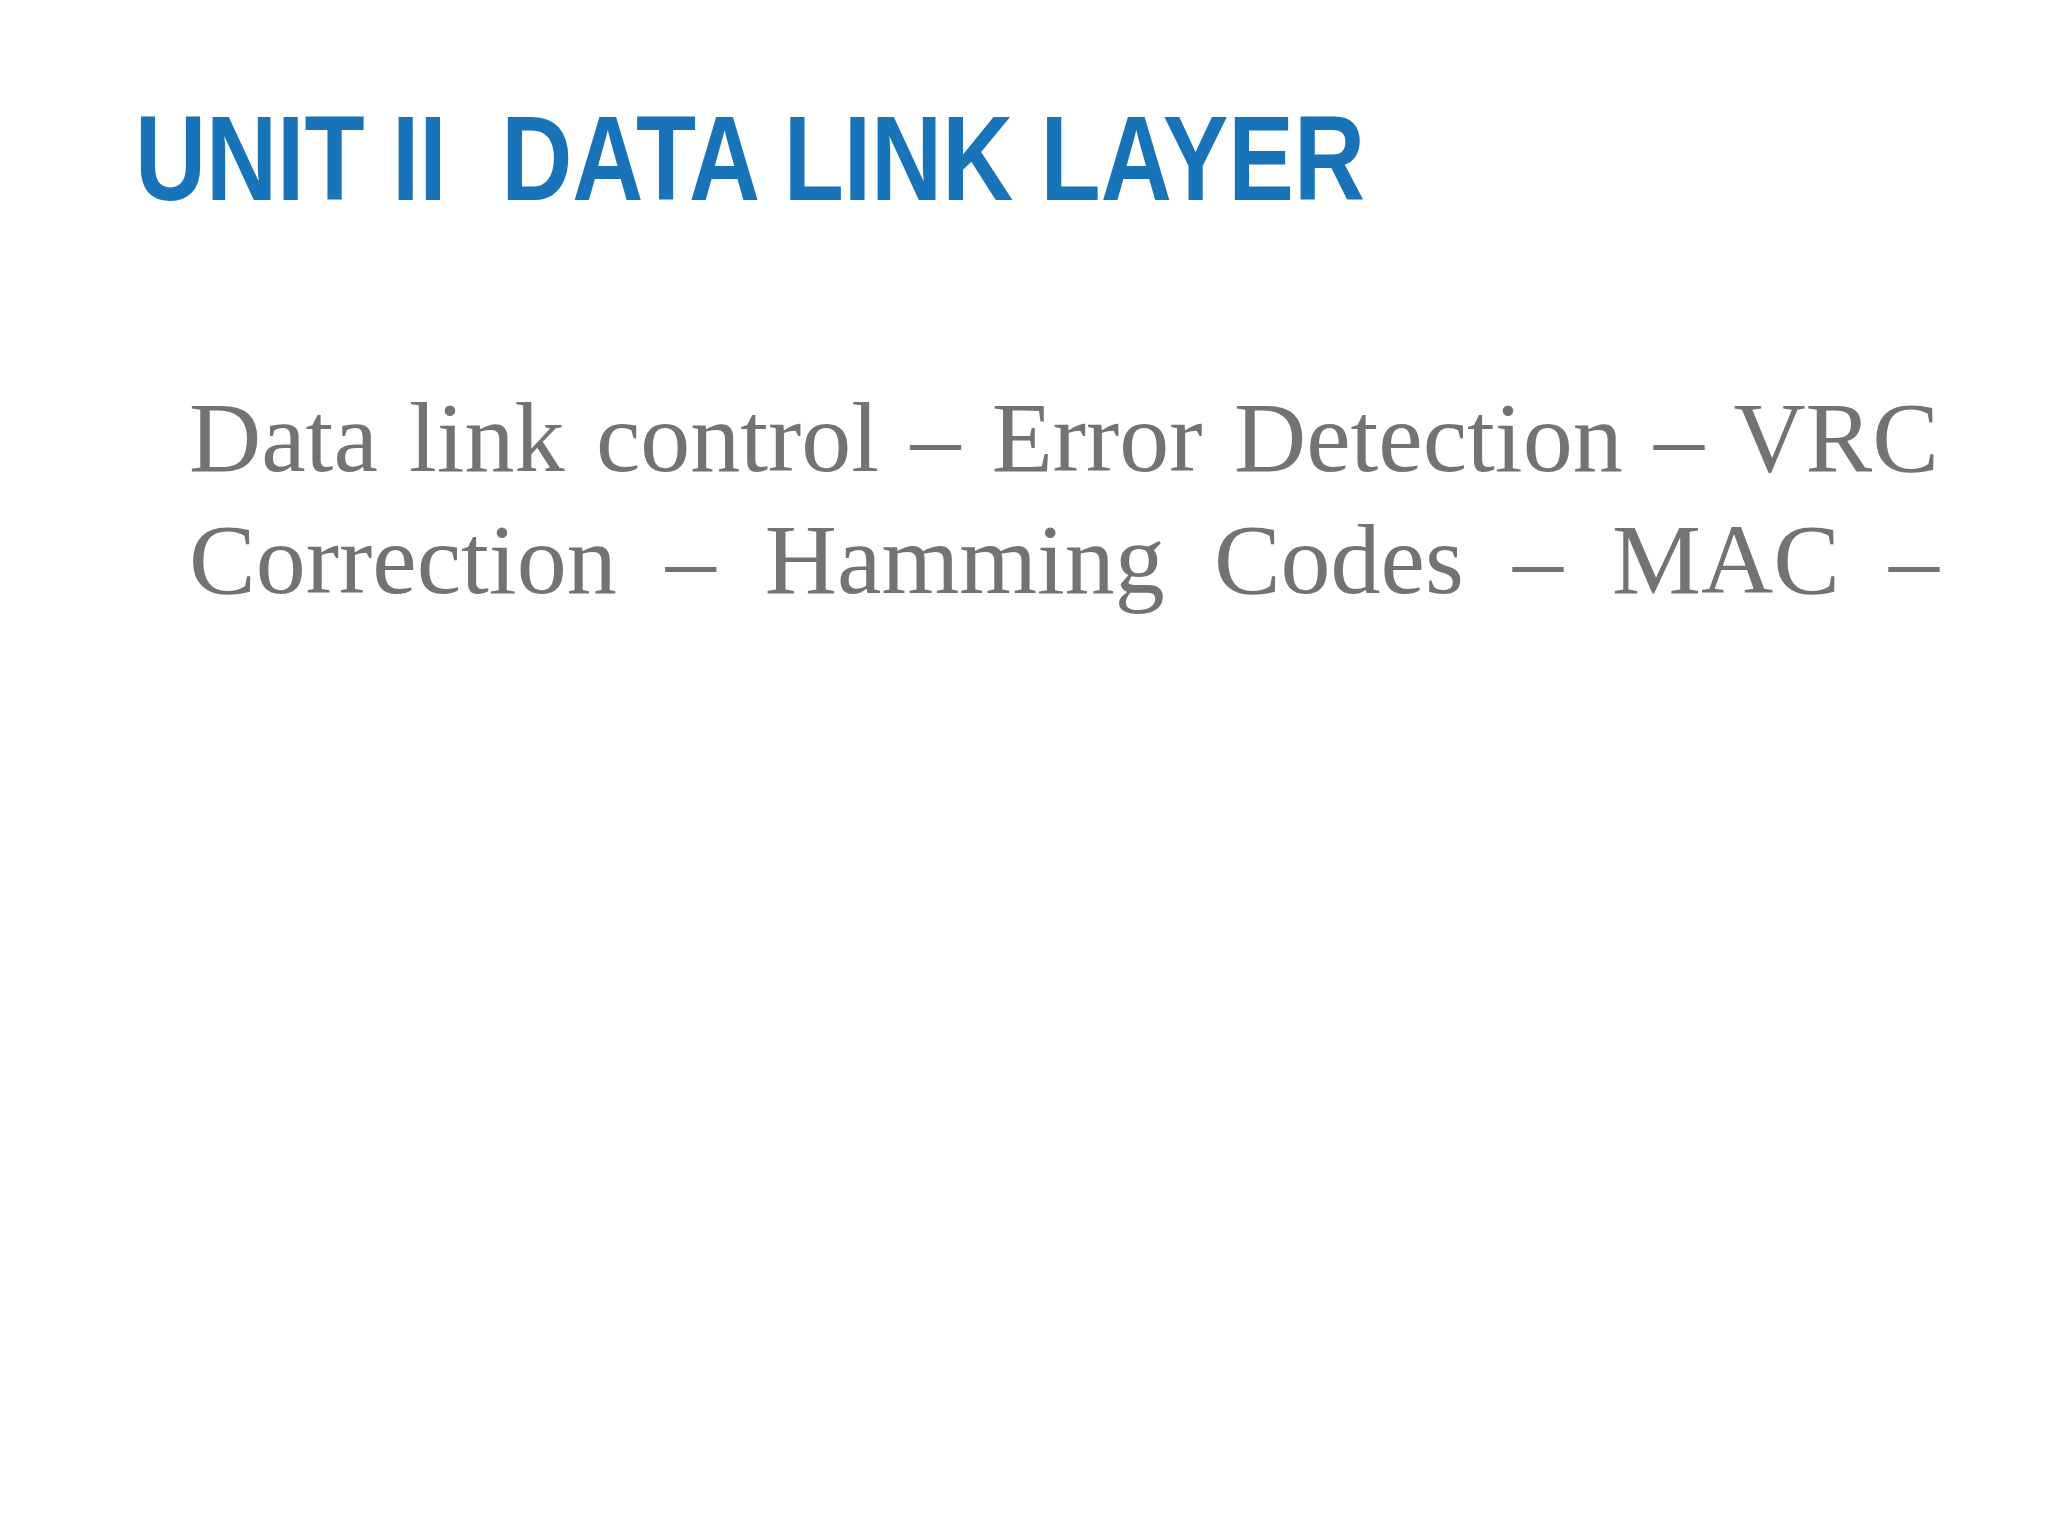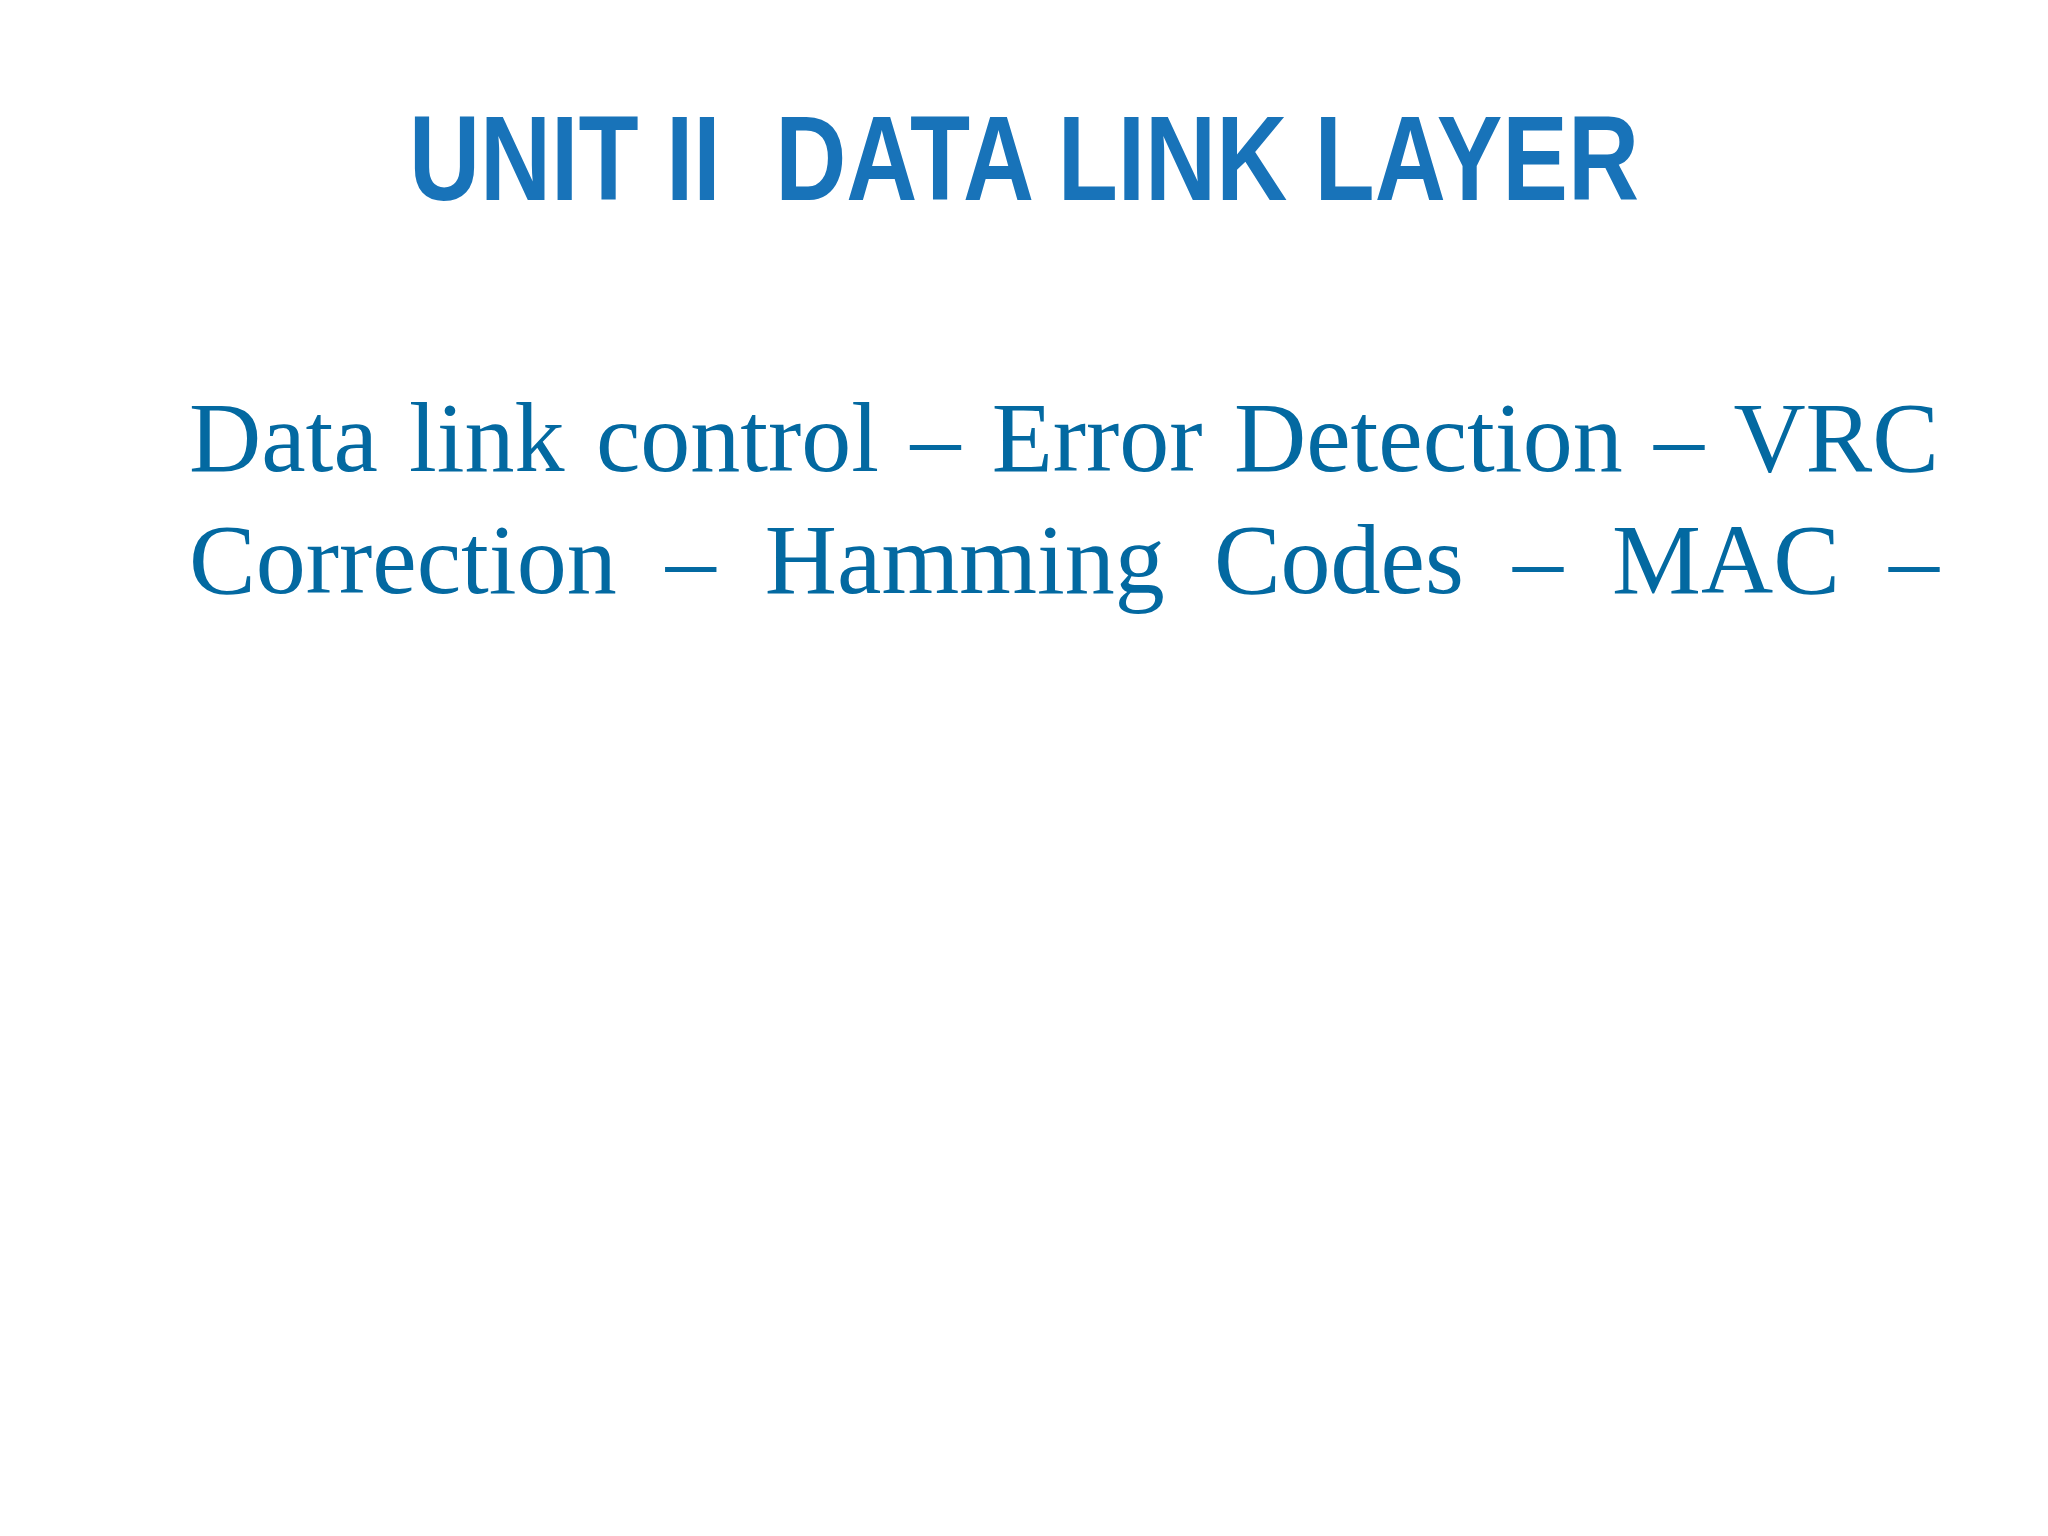--- a/index.html
+++ b/index.html
@@ -13,21 +13,20 @@
     height: 1536px;
     background: #ffffff;
     overflow: hidden;
     font-family: "Liberation Serif", serif;
   }
   .title-wrap {
     position: absolute;
     top: 98px;
     left: 0;
     width: 2048px;
-    text-align: center;
   }
   .slide-title {
     display: inline-block;
     font-family: "Liberation Sans", sans-serif;
     font-weight: 700;
     font-size: 120px;
     line-height: 1;
     letter-spacing: 0px;
     white-space: pre;
     transform: scaleX(0.82);
@@ -59,18 +58,18 @@
 </style>
 </head>
 <body>
 
 <div class="slide">
 
   <div class="title-wrap">
     <span class="slide-title" style="color: rgb(24, 115, 185);">UNIT II  DATA LINK LAYER</span>
   </div>
 
-  <div class="body-wrap" style="color: #0369a1;">
+  <div class="body-wrap" style="color: #737373;">
     <div class="body-line">Data link control – Error Detection – VRC</div>
     <div class="body-line">Correction – Hamming Codes – MAC –</div>
   </div>
 
 </div>
 
 </body></html>

